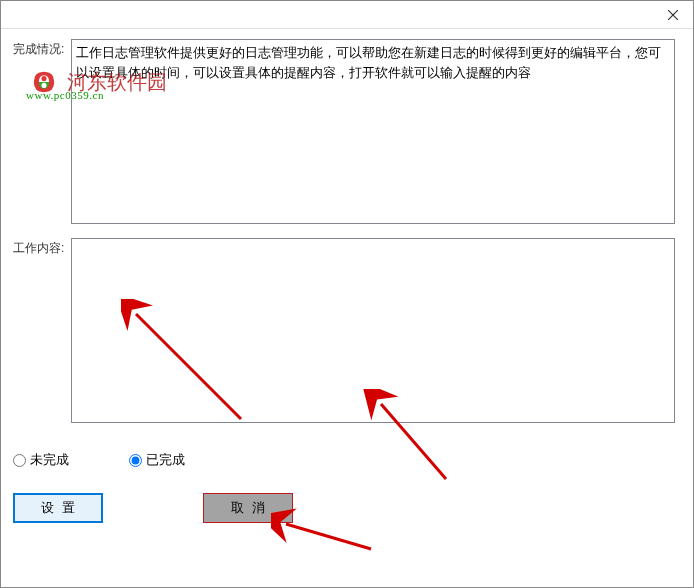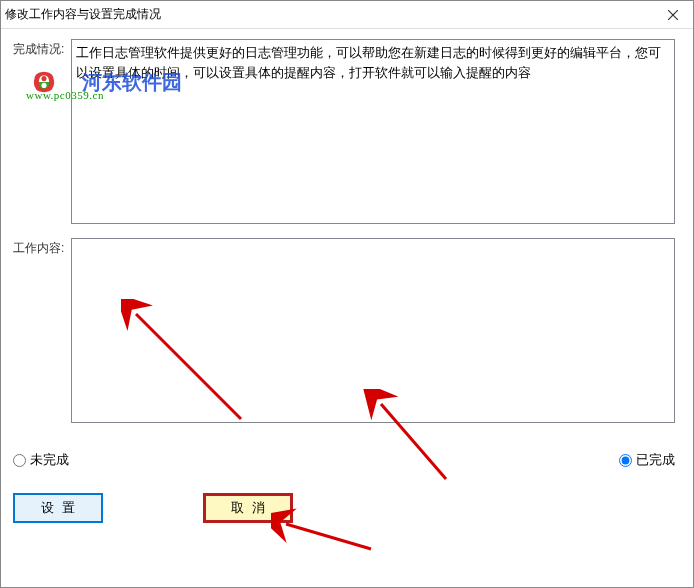--- a/index.html
+++ b/index.html
@@ -85,39 +85,39 @@
       background: #fff;
       border-radius: 4px;
       display: flex;
       align-items: center;
       justify-content: center;
       position: relative;
     }
     .watermark-logo svg { width: 34px; height: 34px; }
     .watermark-text-cn {
       font-size: 20px;
-      font-weight: bold;
-      color: #1d4ed8;
-      margin-left: 20px;
+      font-weight: normal;
+      color: #b91c1c;
+      margin-left: 5px;
       font-family: "Microsoft YaHei";
     }
     .watermark-url {
       position: absolute;
       left: 25px;
       top: 60px;
       font-size: 11px;
       color: #0a9a00;
       pointer-events: none;
       z-index: 10;
       font-family: Liberation Serif, serif;
       letter-spacing: 0.5px;
     }
     .radio-row {
       display: flex;
-      justify-content: space-between;
+      justify-content: flex-start;
       gap: 60px;
       margin: 14px 0 20px 0;
     }
     .radio-option {
       display: flex;
       align-items: center;
       gap: 4px;
       cursor: pointer;
       font-size: 13px;
     }
@@ -126,41 +126,40 @@
       display: flex;
       justify-content: flex-start;
       gap: 100px;
       margin-top: 4px;
     }
     .btn {
       width: 90px;
       height: 30px;
       font-size: 13px;
       font-family: "SimSun";
-      border: 3px solid #b91c1c;
-      background: #fef9c3;
+      border: 1px solid #b91c1c;
+      background: #a3a3a3;
       cursor: pointer;
       letter-spacing: 8px;
       padding-left: 8px;
     }
     .btn.primary {
       border: 2px solid #0078d7;
       background: #e5f1fb;
     }
     .arrow {
       position: absolute;
       pointer-events: none;
       z-index: 20;
     }
   </style>
 </head>
 <body>
 
 <div class="titlebar">
-  <span class="titlebar-text">修改工作内容与设置完成情况</span>
   <div class="close-btn">
     <svg width="10" height="10" viewBox="0 0 10 10">
       <line x1="0" y1="0" x2="10" y2="10" stroke="#333" stroke-width="1.2"></line>
       <line x1="10" y1="0" x2="0" y2="10" stroke="#333" stroke-width="1.2"></line>
     </svg>
   </div>
 </div>
 
 <div class="content">
   <div class="watermark">

